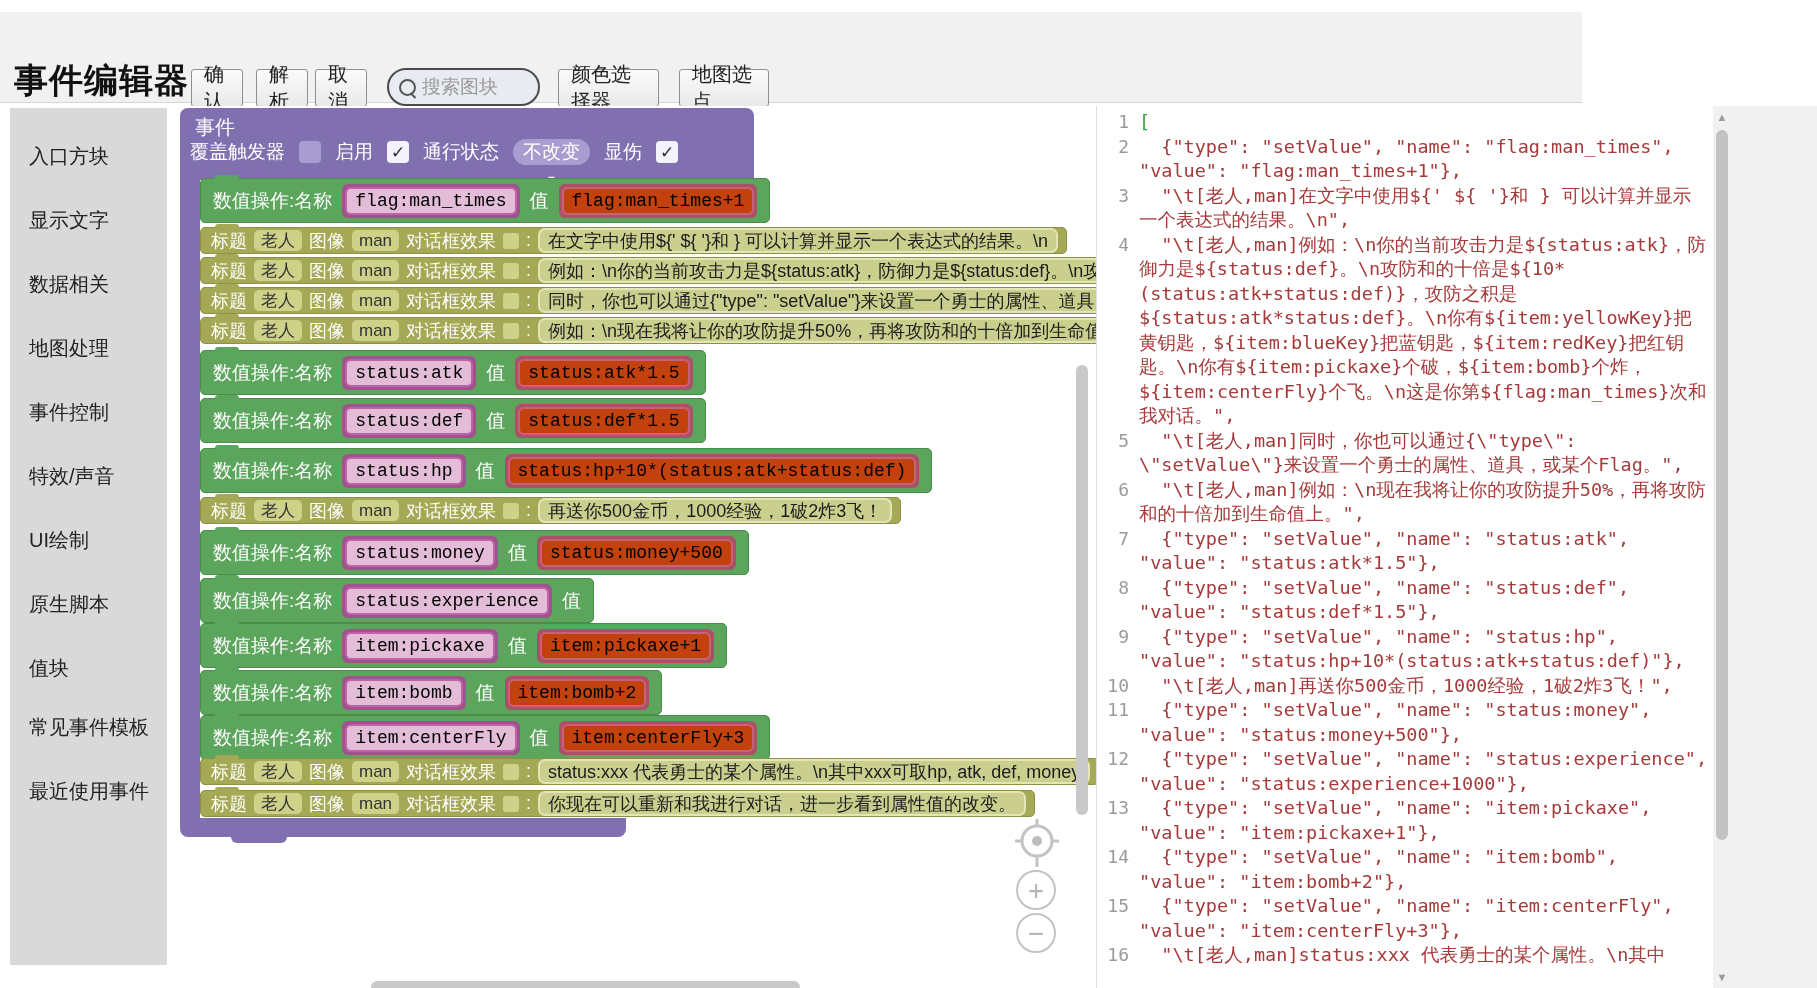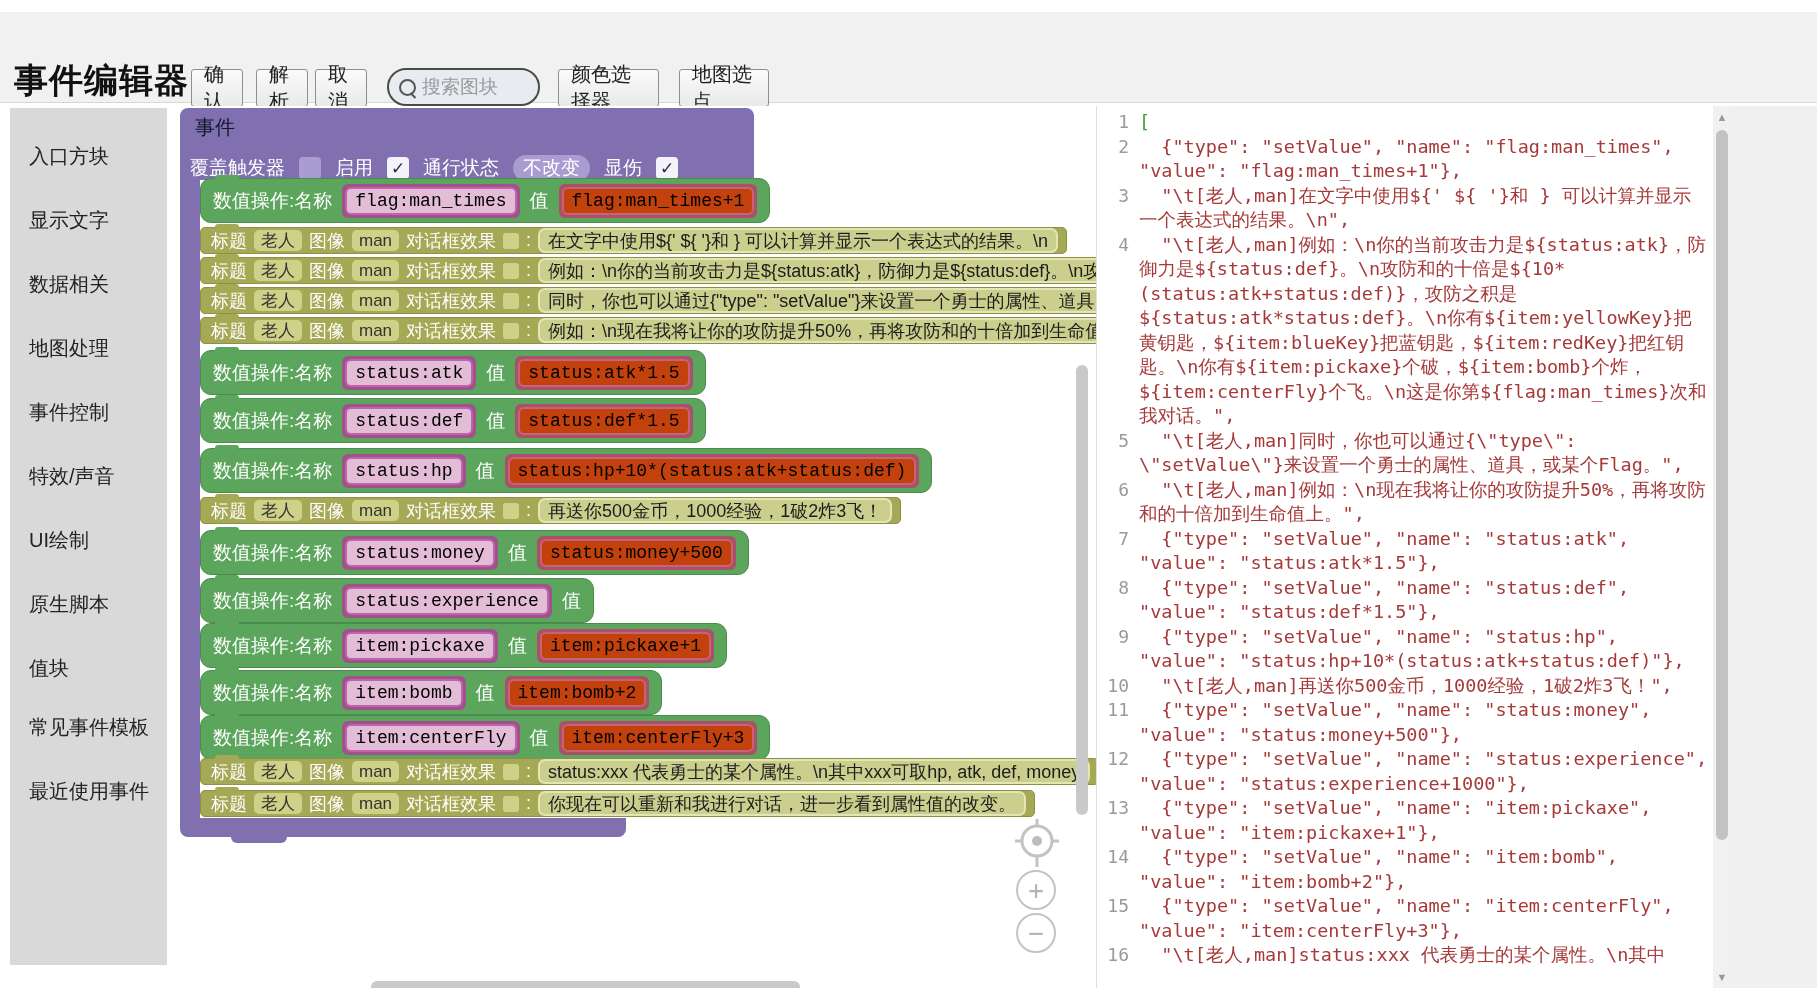--- a/index.html
+++ b/index.html
@@ -3,21 +3,21 @@
 <meta charset="utf-8">
 <style>
   html,body{margin:0;padding:0;}
   body{
     width:1817px;height:988px;position:relative;overflow:hidden;
     background:#ffffff;font-family:"Liberation Sans","DejaVu Sans",sans-serif;
     -webkit-font-smoothing:antialiased;
   }
   
   .toolbar{
-    position:absolute;left:0;top:12px;width:1817px;height:90px;
+    position:absolute;left:0;top:12px;width:1582px;height:90px;
     background:#f1f1f1;border-bottom:1px solid #d6d6d6;
   }
   .app-title{
     position:absolute;left:14px;top:46px;font-size:34px;font-weight:bold;color:#111;
     letter-spacing:1px;
   }
   .tbtn{
     position:absolute;top:57px;height:38px;box-sizing:border-box;
     background:linear-gradient(#fbfbfb,#e9e9e9);border:1px solid #8f8f8f;border-radius:3px;
     font-size:20px;color:#222;display:flex;align-items:center;justify-content:center;
@@ -48,23 +48,23 @@
     margin-top:33px;
   }
   .side-item.gap{margin-top:28px;}
   
   .canvas{
     position:absolute;left:167px;top:106px;width:929px;height:882px;
     background:#ffffff;overflow:hidden;
   }
   .purple{position:absolute;background:#8070b0;}
   .p-top{left:13px;top:2px;width:574px;height:72px;border-radius:8px 8px 0 0;}
-  .p-title{position:absolute;left:15px;top:6px;font-size:20px;color:#0f172a;}
+  .p-title{position:absolute;left:15px;top:6px;font-size:20px;color:#ffffff;}
   .p-fields{
-    position:absolute;left:10px;top:44px;right:6px;height:32px;
+    position:absolute;left:10px;top:28px;right:6px;height:32px;
     display:flex;align-items:center;gap:14px;color:#fff;font-size:19px;white-space:nowrap;
   }
   .p-spine{left:13px;top:74px;width:20px;height:638px;}
   .p-bottom{left:13px;top:712px;width:446px;height:19px;border-radius:0 0 8px 8px;}
   .p-notch{left:64px;top:729px;width:56px;height:8px;border-radius:0 0 6px 6px;}
   .pcheck{
     width:22px;height:22px;border-radius:4px;background:#a89cd0;display:inline-flex;
     align-items:center;justify-content:center;font-size:17px;color:#2c2c44;cursor:pointer;
   }
   .pcheck.on{background:#f4f2fa;}
@@ -76,21 +76,21 @@
   
   .row{
     position:absolute;left:33px;display:inline-flex;align-items:center;
     white-space:nowrap;box-sizing:border-box;cursor:pointer;
   }
   .row::before{ 
     content:"";position:absolute;left:14px;top:-4px;width:24px;height:5px;
     background:inherit;border-radius:3px 3px 0 0;
   }
   .row.green{
-    background:#5ba55c;border:1px solid #4a8c4b;border-radius:11px;height:45px;
+    background:#5ba55c;border:1px solid #4a8c4b;border-radius:5px;height:45px;
     padding:0 12px 0 12px;gap:10px;
   }
   .row.olive{
     background:#a5a855;border:1px solid #8d9045;border-radius:5px;height:27px;
     padding:0 8px 0 10px;gap:7px;
   }
   .lbl{color:#fff;font-size:19px;}
   .olive .lbl{font-size:18px;}
   .sock{
     border-radius:6px;display:inline-flex;align-items:center;padding:3px;position:relative;

